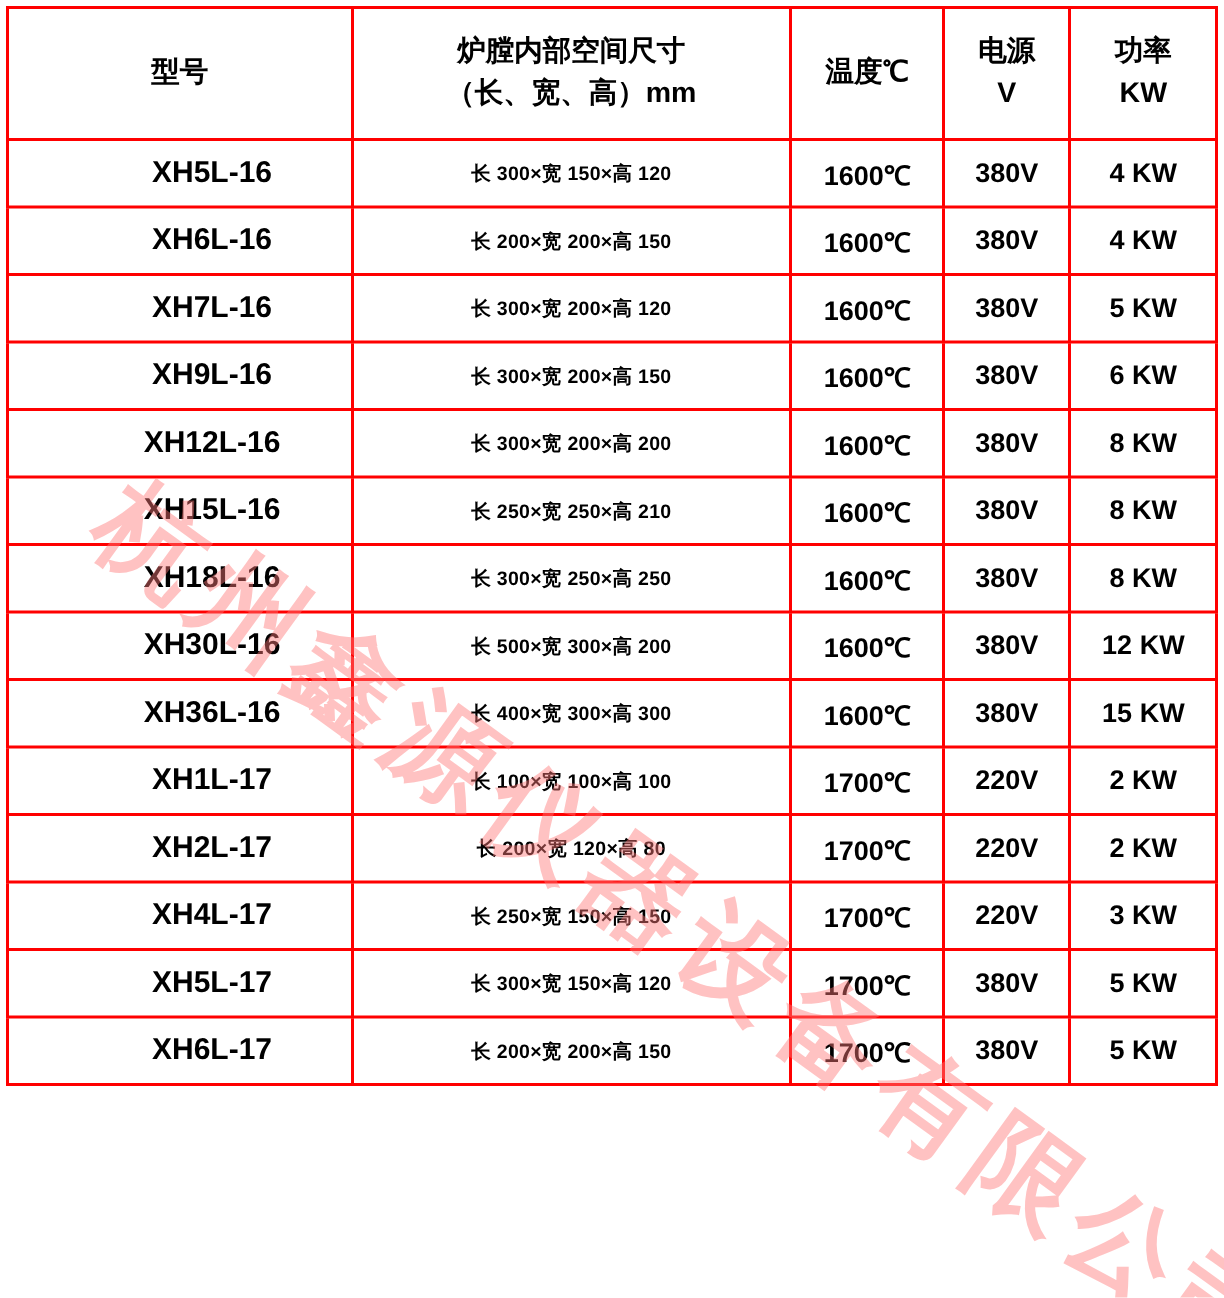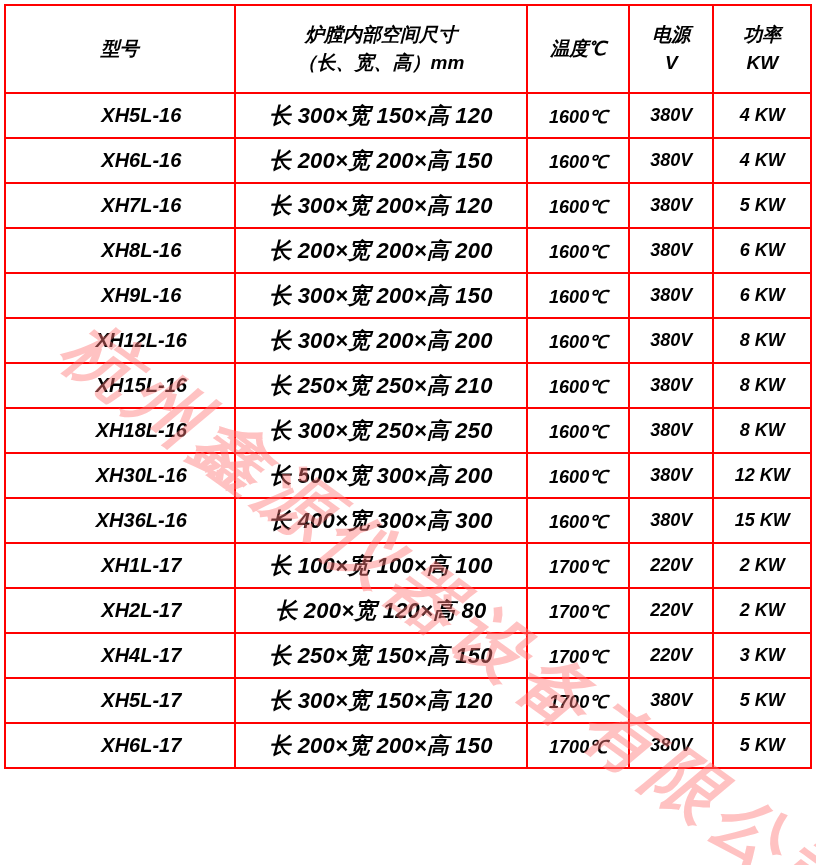--- a/index.html
+++ b/index.html
@@ -13,21 +13,20 @@
     font-family: "Liberation Sans", sans-serif;
     position: relative;
     overflow: hidden;
   }
   .sheet {
     position: relative;
     width: 816px;
     height: 728px;
     box-sizing: border-box;
     padding: 4px 4px 4px 4px;
-    font-style: italic;
   }
   table.spec {
     border-collapse: collapse;
     width: 808px;
     table-layout: fixed;
     position: relative;
     z-index: 2;
   }
   table.spec td, table.spec th {
     border: 2px solid #ff0000;
@@ -53,21 +52,21 @@
     padding: 0 2px;
     background: transparent;
   }
   .col-model { width: 212px; }
   .col-dim   { width: 270px; }
   .col-temp  { width: 94px; }
   .col-pow   { width: 78px; }
   .col-kw    { width: 90px; }
 
   td.dim-cell {
-    font-size: 22px;
+    font-size: 13px;
     letter-spacing: 0.2px;
   }
   td.temp-cell { font-size: 18px; }
   td.volt-cell { font-size: 18px; }
   td.kw-cell   { font-size: 18px; }
   td.model-cell { font-size: 20px; padding-left: 45px; }
 
   
   .watermark {
     position: absolute;
@@ -144,27 +143,20 @@
         <td class="kw-cell">4 KW</td>
       </tr>
       <tr>
         <td class="model-cell">XH7L-16</td>
         <td class="dim-cell">长 300×宽 200×高 120</td>
         <td class="temp-cell">1600℃</td>
         <td class="volt-cell">380V</td>
         <td class="kw-cell">5 KW</td>
       </tr>
       <tr>
-        <td class="model-cell">XH8L-16</td>
-        <td class="dim-cell">长 200×宽 200×高 200</td>
-        <td class="temp-cell">1600℃</td>
-        <td class="volt-cell">380V</td>
-        <td class="kw-cell">6 KW</td>
-      </tr>
-      <tr>
         <td class="model-cell">XH9L-16</td>
         <td class="dim-cell">长 300×宽 200×高 150</td>
         <td class="temp-cell">1600℃</td>
         <td class="volt-cell">380V</td>
         <td class="kw-cell">6 KW</td>
       </tr>
       <tr>
         <td class="model-cell">XH12L-16</td>
         <td class="dim-cell">长 300×宽 200×高 200</td>
         <td class="temp-cell">1600℃</td>

